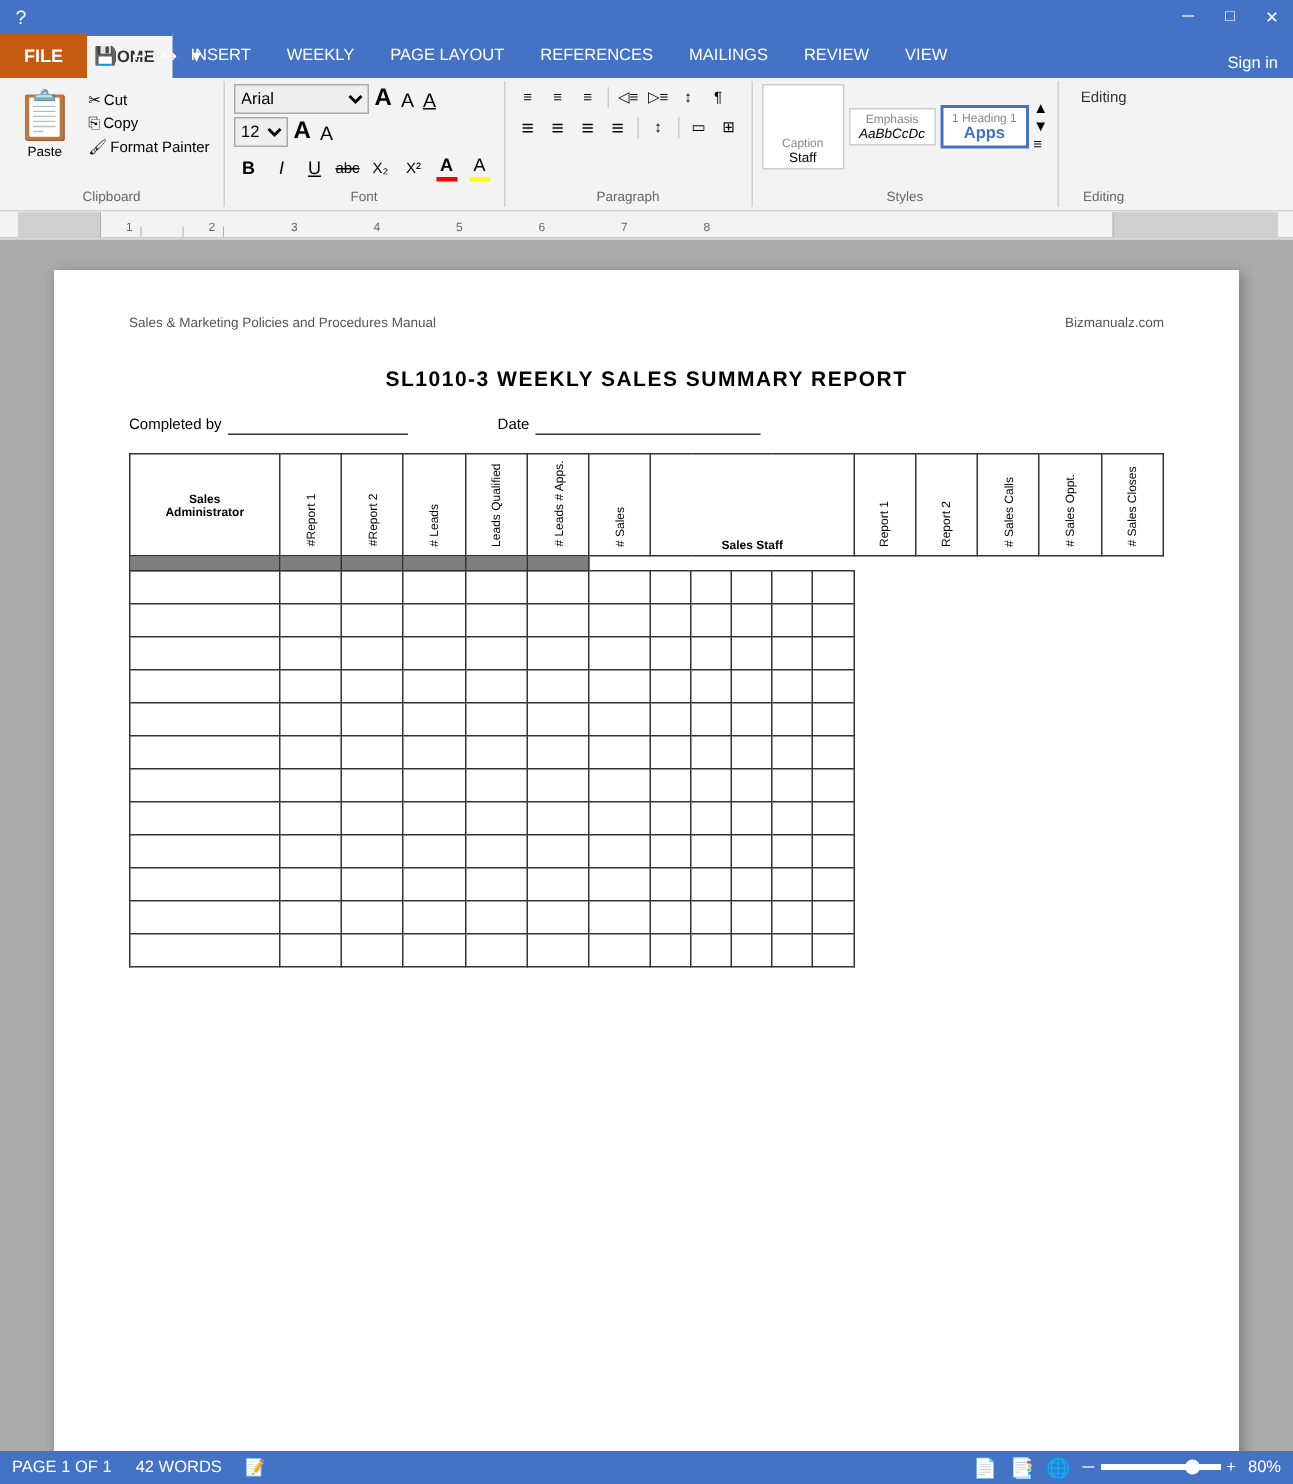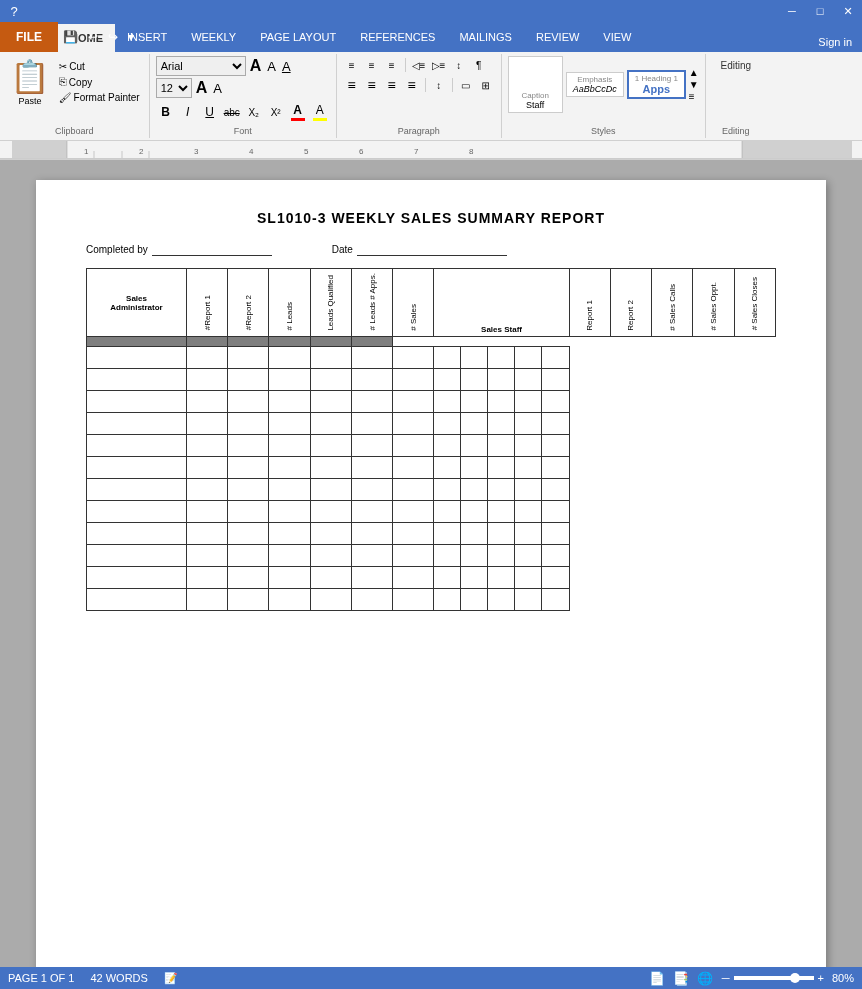--- a/index.html
+++ b/index.html
@@ -615,20 +615,24 @@
       <line x1="137" y1="10" x2="137" y2="18" stroke="#999" stroke-width="0.5"></line>
     </svg>
   </div>
 
 </div>
 
 <div id="doc-area">
 
   <div id="doc-page">
 
+    <div class="page-header">
+      <span>Sales &amp; Marketing Policies and Procedures Manual</span>
+      <span>Bizmanualz.com</span>
+    </div>
 
     <div class="doc-title">SL1010-3 WEEKLY SALES SUMMARY REPORT</div>
 
     <div class="completed-line">
       <div class="completed-by">
         <span>Completed by</span>
         <span class="underline-field"></span>
       </div>
       <div class="completed-by">
         <span>Date</span>

